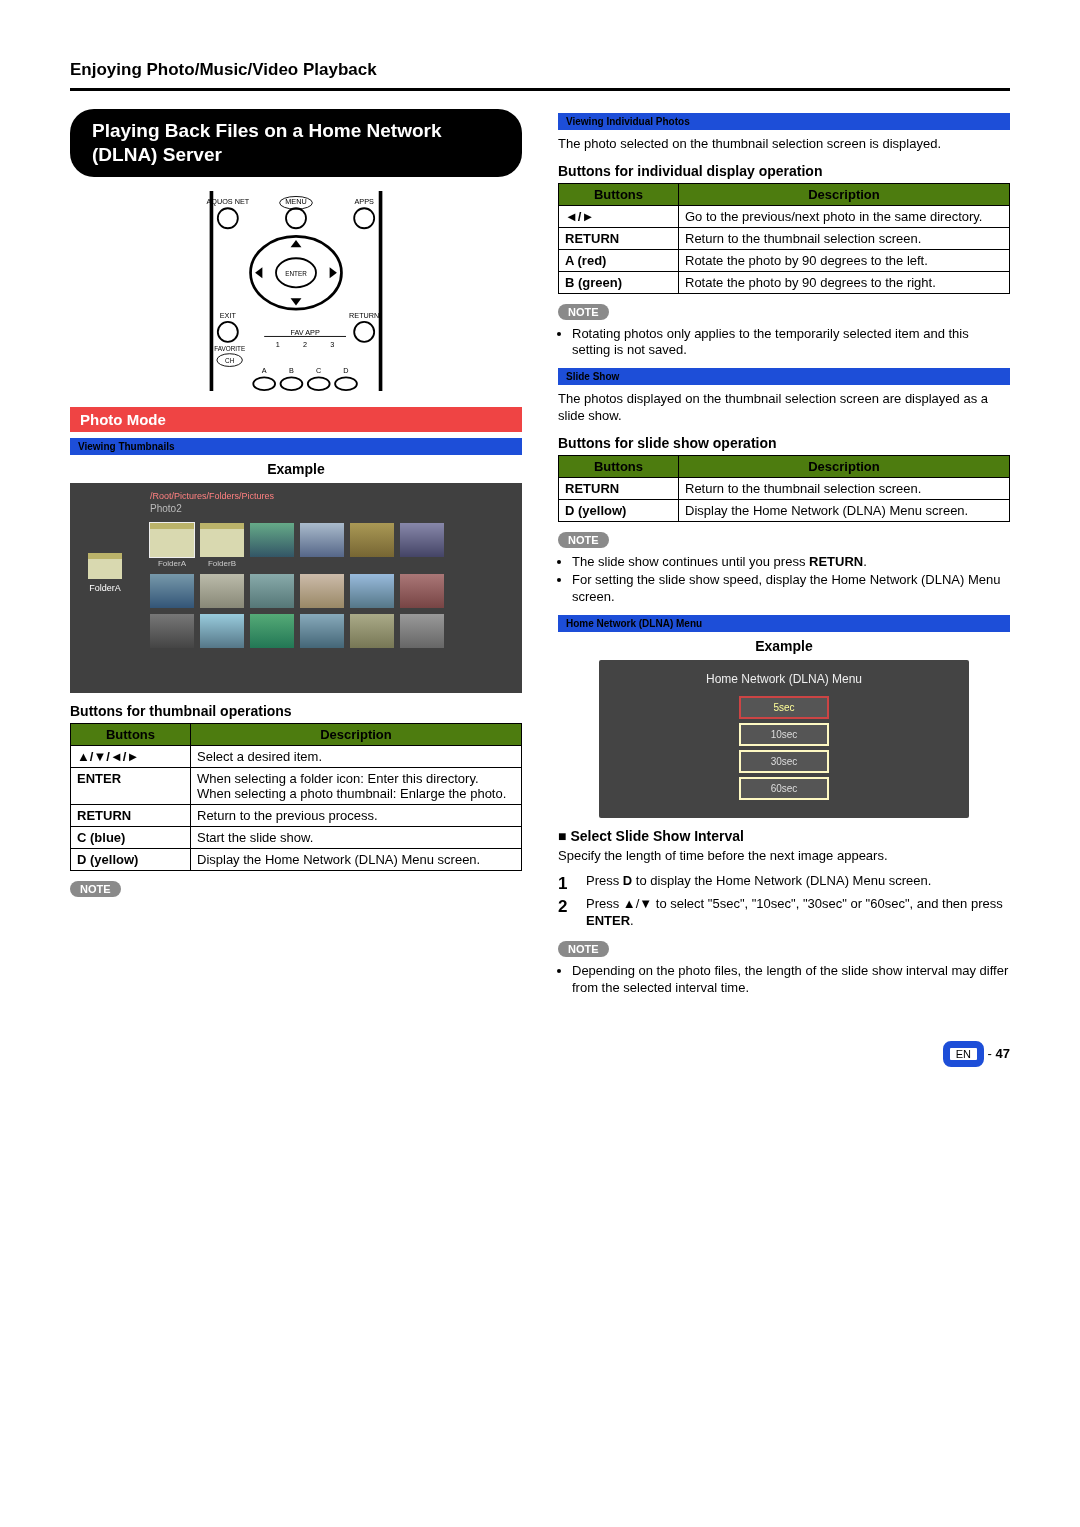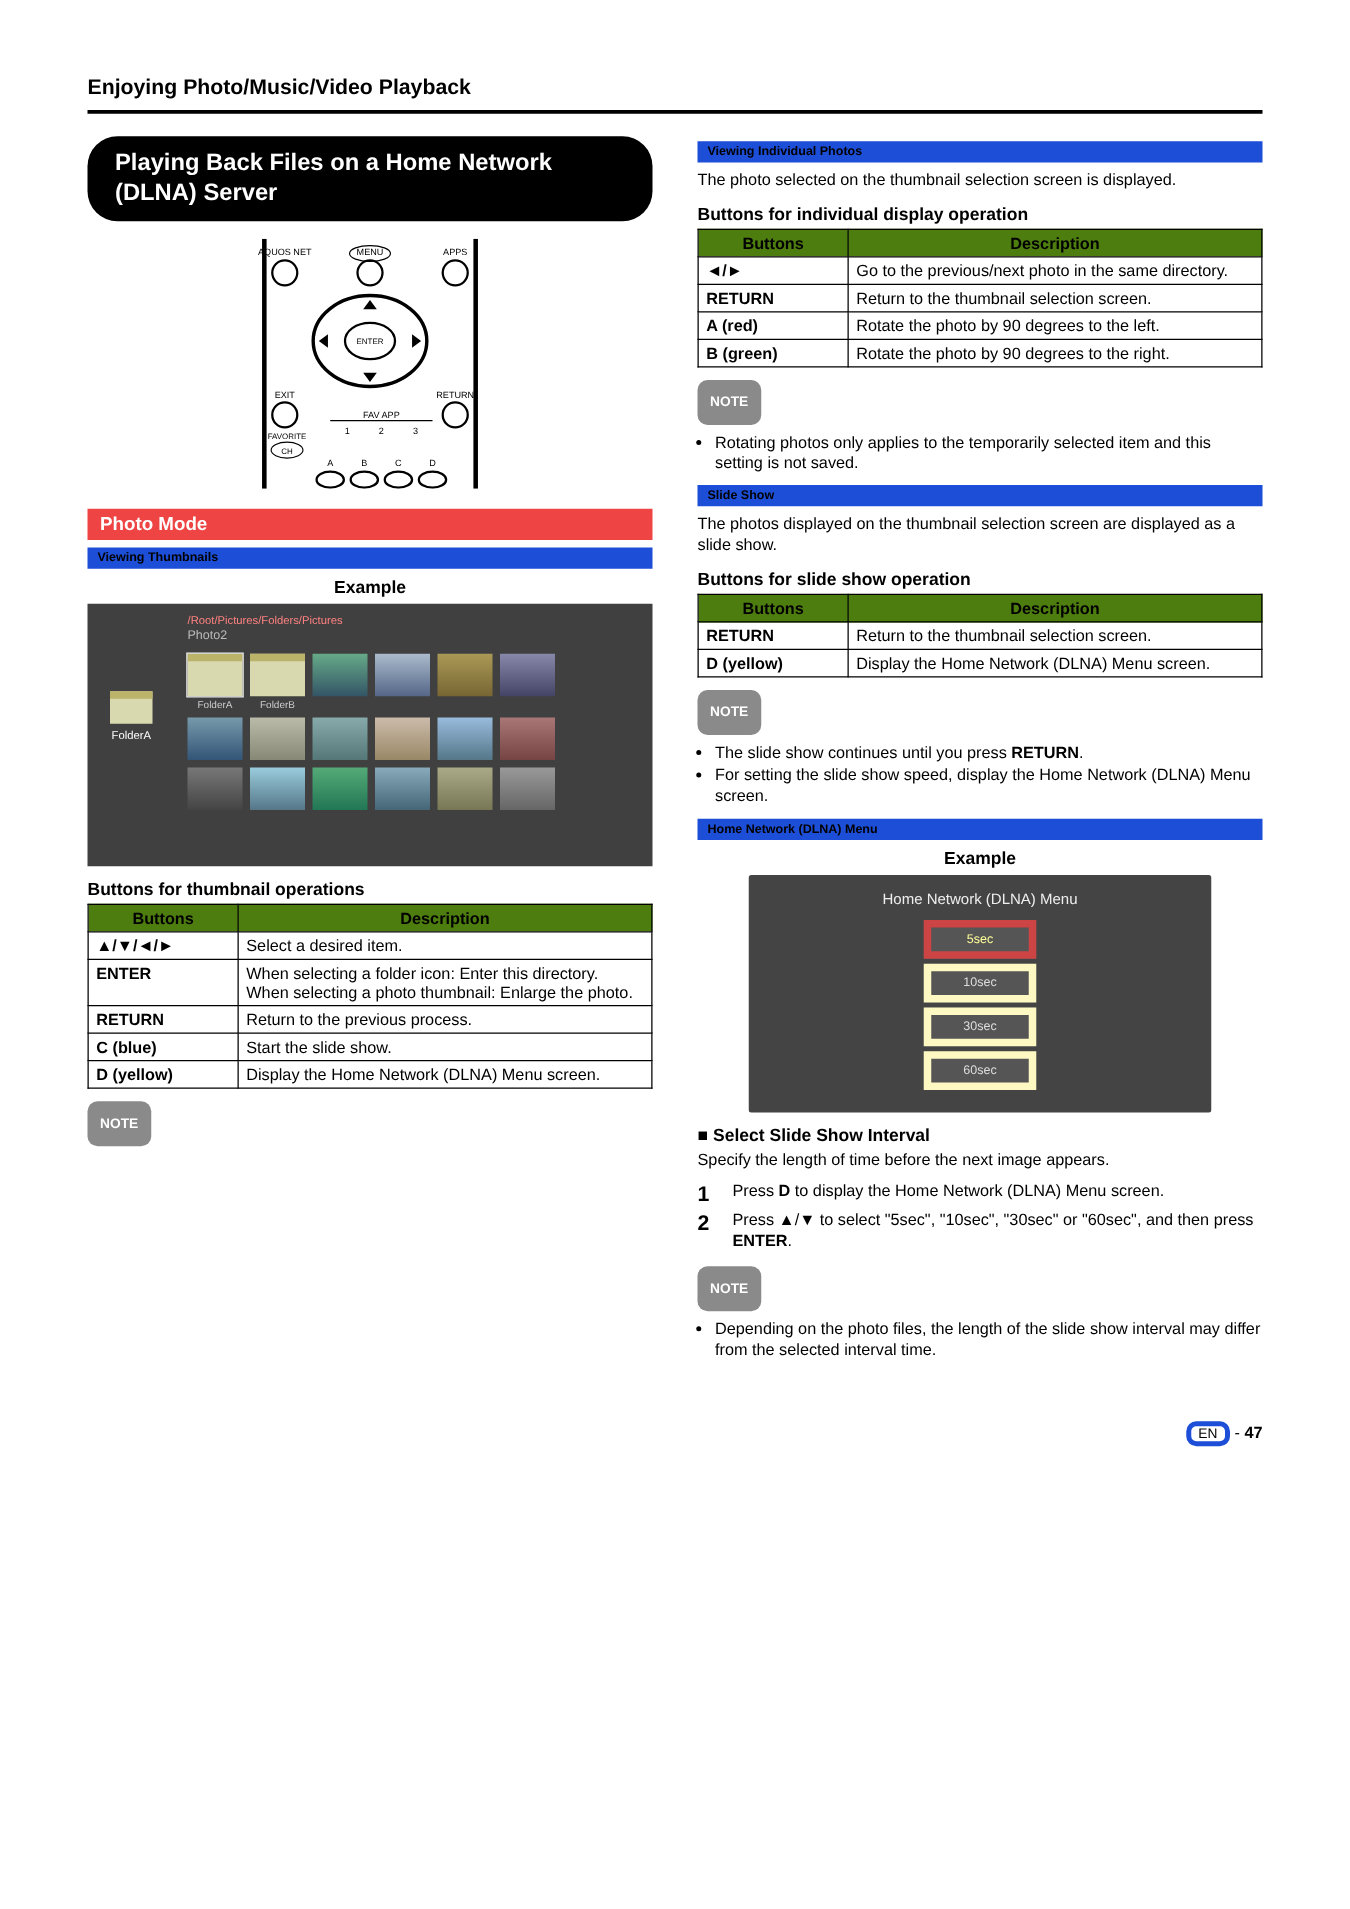--- a/index.html
+++ b/index.html
@@ -96,55 +96,55 @@
     font-weight: bold;
     text-align: center;
   }
   table.btns td.bcol { width: 120px; font-weight: bold; }
   .note-badge {
     display: inline-block;
     background: #8a8a8a;
     color: #fff;
     font-weight: bold;
     font-size: 11px;
-    padding: 12px 10px;
+    padding: 2px 10px;
     border-radius: 8px;
     margin: 4px 0 4px 0;
   }
   ul.note-list {
     margin: 2px 0 10px 0;
     padding-left: 14px;
   }
   ul.note-list li { margin-bottom: 2px; line-height:1.25; }
   p.body { margin: 4px 0 8px 0; line-height:1.3; }
   .dlna-menu-fig {
     background:#444; color:#fff; width:370px; margin:6px auto 10px auto;
     padding:12px 10px 14px 10px; border-radius:2px; text-align:center;
     font-size:11px;
   }
   .dlna-menu-fig .t { color:#eee; margin-bottom:10px; font-size:12px; }
   .dlna-menu-fig .opt {
-    border:6px solid #fef9c3; color:#ddd; width:90px; margin:4px auto;
+    border:2px solid #fef9c3; color:#ddd; width:90px; margin:4px auto;
     padding:4px 2px; font-size:10px; background:#555;
   }
   .dlna-menu-fig .opt.sel { border-color:#cc4444; color:#ff9; }
   .square-bullet { font-size: 14px; margin-right:4px; }
   ol.steps { padding-left: 0; margin:6px 0 8px 0; list-style:none; counter-reset: st; }
   ol.steps > li { counter-increment: st; position:relative; padding-left:28px; margin-bottom:6px; line-height:1.3; }
   ol.steps > li::before {
     content: counter(st);
     position:absolute; left:0; top:0;
     font-weight:bold; font-size:17px;
   }
   .page-footer {
     text-align: right;
     font-size: 13px;
     margin-top: 40px;
   }
-  .page-footer .en { border:4px solid #1d4ed8; border-radius:8px; padding:0 6px; font-size:11px; }
+  .page-footer .en { border:7px solid #1d4ed8; border-radius:8px; padding:0 6px; font-size:11px; }
   .arrow-sym { font-family: sans-serif; }
 </style>
 </head>
 <body>
 
 <div class="page">
   <div class="chapter-title">Enjoying Photo/Music/Video Playback</div>
   <hr class="rule">
 
   <div class="cols">

